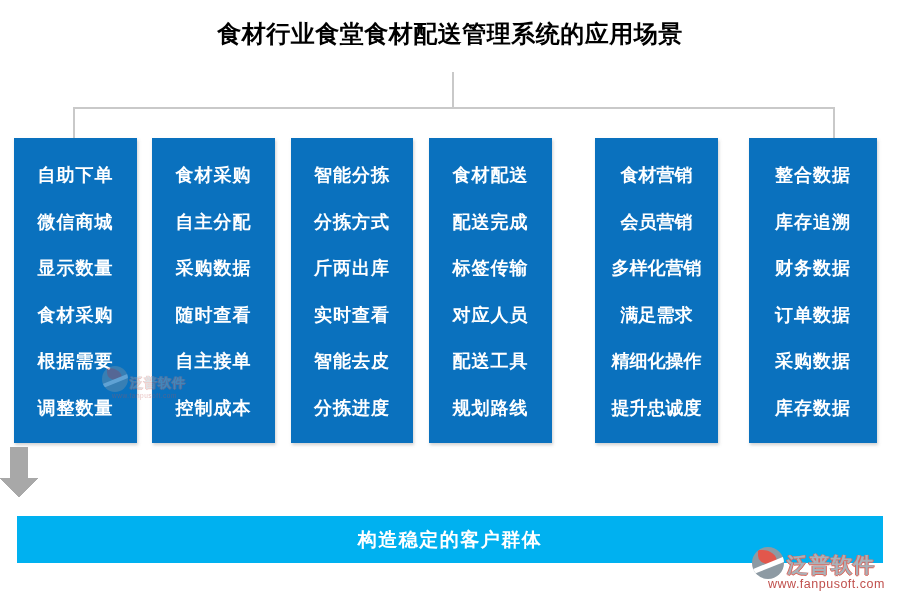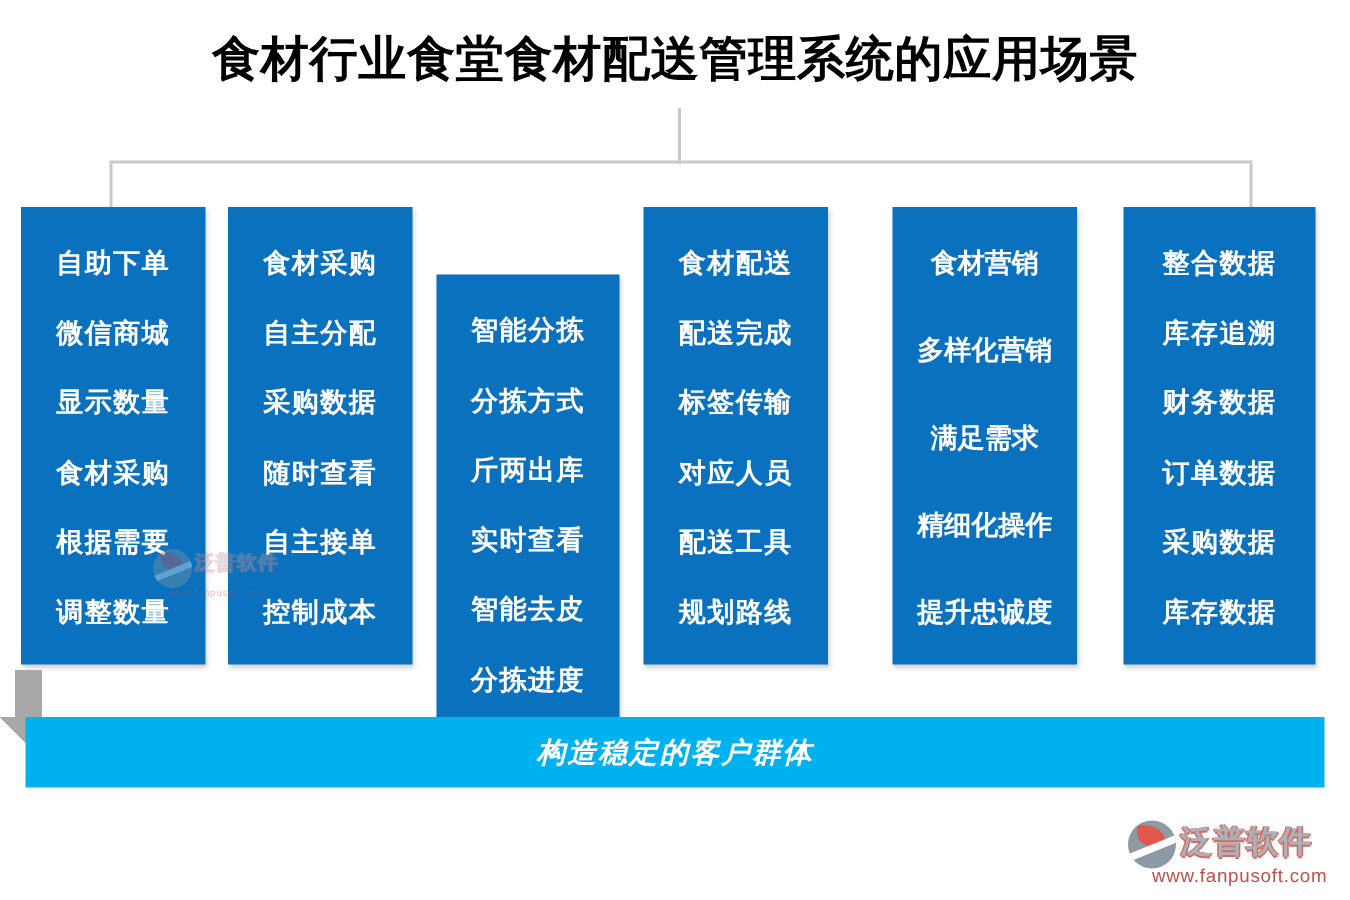--- a/index.html
+++ b/index.html
@@ -6,42 +6,42 @@
   .stage{
     position:relative;
     width:900px;height:600px;
     background:#ffffff;
     overflow:hidden;
     font-family:"Liberation Sans","DejaVu Sans",sans-serif;
   }
   .page-title{
     position:absolute;top:18px;left:0;width:900px;
     text-align:center;
-    font-size:32px;font-weight:bold;color:#000000;
+    font-size:24px;font-weight:bold;color:#000000;
     letter-spacing:0.5px;
   }
   
   .line{position:absolute;background:var(--line-gray,#c9c9c9);}
   .line-title-drop{left:452px;top:72px;width:2px;height:37px;}
   .line-horizontal{left:73px;top:107px;width:762px;height:2px;}
   .line-left-drop{left:73px;top:109px;width:2px;height:29px;}
   .line-right-drop{left:833px;top:109px;width:2px;height:29px;}
 
   
   .columns{position:absolute;left:0;top:0;width:900px;height:600px;}
   .column{
     position:absolute;top:138px;height:305px;
     background:var(--col-blue,#0a71be);
     box-shadow:1px 2px 3px rgba(120,120,120,0.35);
     display:flex;flex-direction:column;justify-content:space-between;
     padding:25px 0 23px 0;box-sizing:border-box;
   }
   .column:nth-child(1){left:14px;width:123px;}
   .column:nth-child(2){left:152px;width:123px;}
-  .column:nth-child(3){left:291px;width:122px;margin-top:45px;}
+  .column:nth-child(3){left:291px;width:122px;}
   .column:nth-child(4){left:429px;width:123px;}
   .column:nth-child(5){left:595px;width:123px;}
   .column:nth-child(6){left:749px;width:128px;}
   .col-item{
     color:#ffffff;font-size:18px;font-weight:bold;
     text-align:center;letter-spacing:1px;line-height:24px;
     white-space:nowrap;
   }
   .column:nth-child(5) .col-item{letter-spacing:0;}
 
@@ -59,31 +59,31 @@
   }
   .arrow .head{
     position:absolute;left:0;top:31px;width:0;height:0;
     border-left:19px solid transparent;
     border-right:19px solid transparent;
     border-top:19px solid var(--arrow-gray,#a8a8a8);
   }
 
   
   .footer-banner{
-    position:absolute;left:17px;top:478px;width:866px;height:47px;
+    position:absolute;left:17px;top:516px;width:866px;height:47px;
     background:var(--footer-cyan,#00b1f0);
-    display:flex;align-items:center;justify-content:center;font-style:italic;
+    display:flex;align-items:center;justify-content:center;
   }
   .footer-label{
     color:#ffffff;font-size:19px;font-weight:bold;letter-spacing:1.5px;
   }
 
   
   .watermark{position:absolute;left:752px;top:547px;width:145px;}
-  .wm-row{display:flex;align-items:flex-start;}
+  .wm-row{display:flex;align-items:flex-end;}
   .wm-logo{
     position:relative;width:32px;height:32px;border-radius:50%;
     background:#8d9aa3;overflow:hidden;flex:0 0 32px;
   }
   .wm-logo::before{
     content:"";position:absolute;left:20%;top:8%;width:58%;height:46%;
     background:#e2574c;border-radius:10% 100% 20% 70%;
   }
   .wm-logo::after{
     content:"";position:absolute;left:-20%;top:50%;width:140%;height:16%;
@@ -148,20 +148,21 @@
       <div class="column">
         <div class="col-item">食材配送</div>
         <div class="col-item">配送完成</div>
         <div class="col-item">标签传输</div>
         <div class="col-item">对应人员</div>
         <div class="col-item">配送工具</div>
         <div class="col-item">规划路线</div>
       </div>
       <div class="column">
         <div class="col-item">食材营销</div>
+        <div class="col-item">会员营销</div>
         <div class="col-item">多样化营销</div>
         <div class="col-item">满足需求</div>
         <div class="col-item">精细化操作</div>
         <div class="col-item">提升忠诚度</div>
       </div>
       <div class="column">
         <div class="col-item">整合数据</div>
         <div class="col-item">库存追溯</div>
         <div class="col-item">财务数据</div>
         <div class="col-item">订单数据</div>

